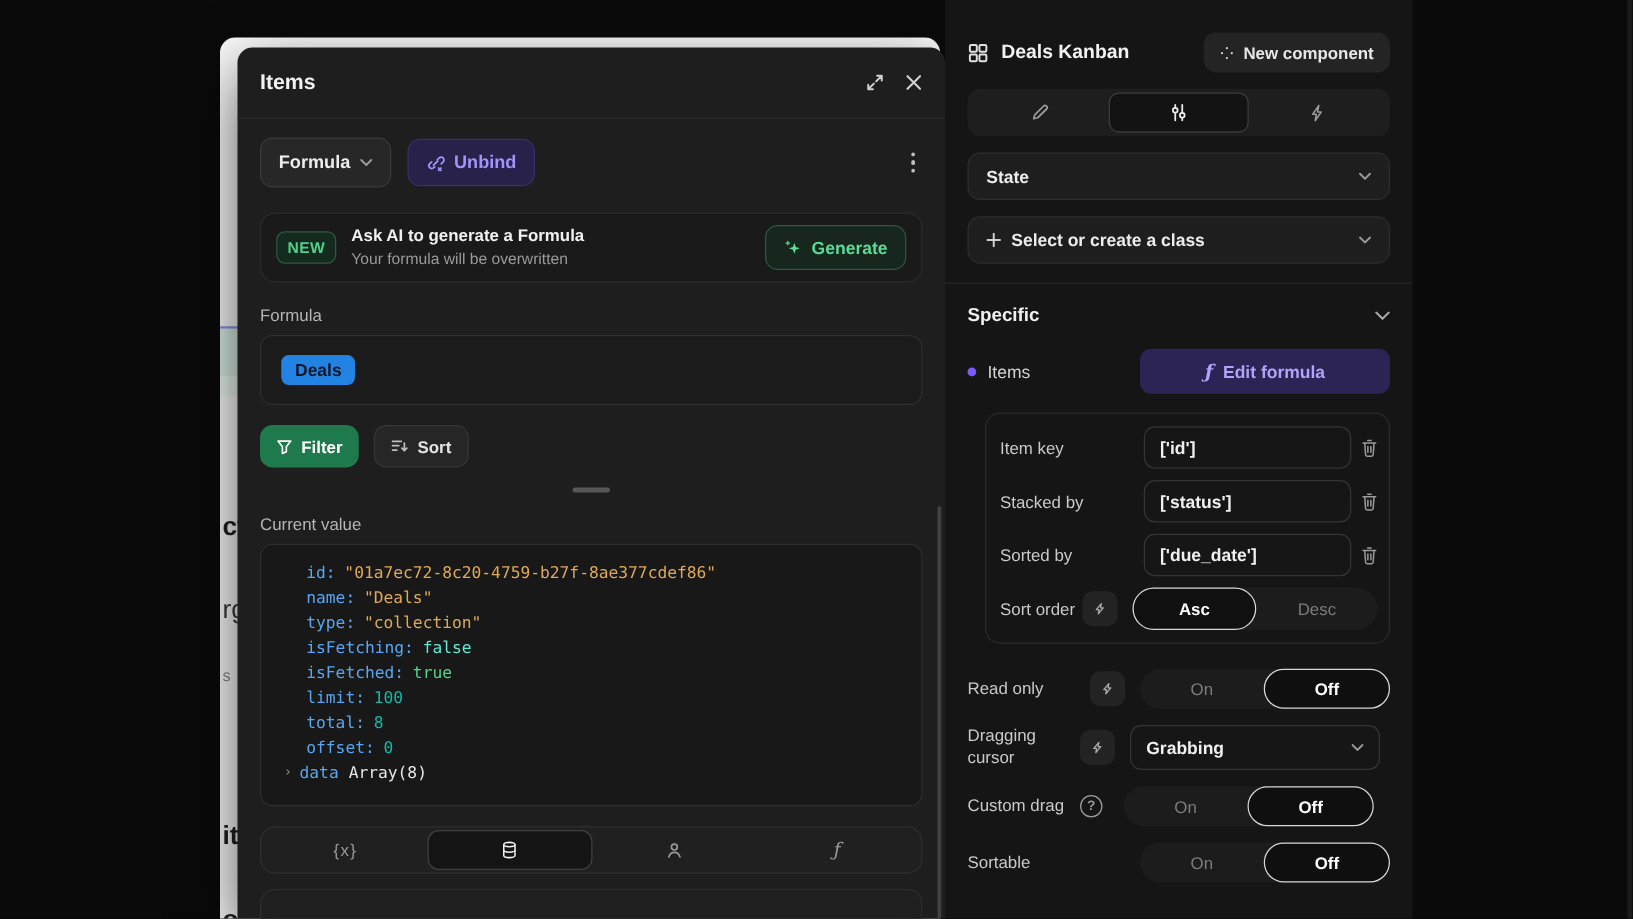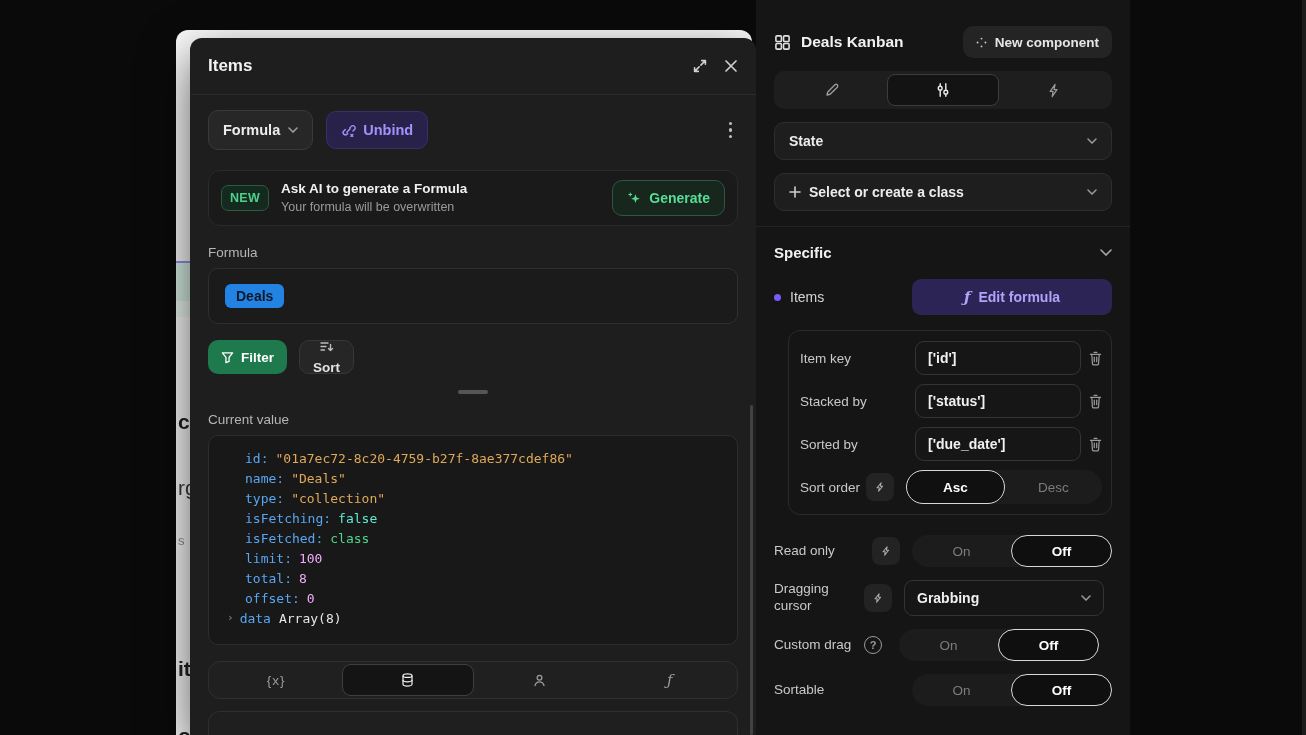--- a/index.html
+++ b/index.html
@@ -35,34 +35,34 @@
   .ai-title { font-size:13.5px; font-weight:700; color:#f0f0f0; }
   .ai-sub { font-size:12.5px; color:#9a9a9a; margin-top:2px; }
   .btn-generate { margin-left:auto; display:flex; align-items:center; gap:7px; background:#17271e; border:1px solid #2d5741; color:#57dd96; font-size:14px; font-weight:700; height:36px; padding:0 14px; border-radius:10px; }
 
   .field-label { margin-top:19px; font-size:13.5px; color:#b5b5b5; }
   .formula-input { margin-top:8px; height:56px; background:#1b1b1b; border:1px solid #2f2f2f; border-radius:10px; display:flex; align-items:center; padding:0 16px; }
   .token { background:#2383e2; color:#0f172a; font-size:14px; font-weight:700; border-radius:6px; padding:4px 11px; }
 
   .row-fs { margin-top:16px; display:flex; gap:12px; }
   .btn-filter { display:flex; align-items:center; gap:7px; background:#1e7a4d; border-radius:10px; height:34px; padding:0 13px; color:#fff; font-size:13.5px; font-weight:700; }
-  .btn-sort { display:flex; align-items:center; gap:7px; background:#262626; border:1px solid #373737; border-radius:10px; height:34px; padding:0 13px; color:#e3e3e3; font-size:13.5px; font-weight:700;flex-direction:column; }
+  .btn-sort { display:flex; align-items:center; gap:7px; background:#262626; border:1px solid #373737; border-radius:10px; height:34px; padding:0 13px; color:#e3e3e3; font-size:13.5px; font-weight:700; }
 
   .drag-handle-wrap { margin-top:16px; display:flex; justify-content:center; }
   .drag-handle { width:30px; height:4px; border-radius:2px; background:#565656; }
 
   .code-panel { margin-top:8px; height:210px; background:#181818; border:1px solid #2d2d2d; border-radius:10px; padding:13px 14px; font-family:"DejaVu Sans Mono",monospace; font-size:13px; line-height:20px; overflow:hidden; }
   .code-row { white-space:nowrap; padding-left:22px; }
   .code-row.expandable { padding-left:4px; display:flex; align-items:center; }
   .c-key { color:#58a6f2; }
   .c-key::after { content:":"; color:#58a6f2; }
   .v-str { color:#dfa959; margin-left:7px; }
   .v-false { color:#5eead4; margin-left:7px; }
   .v-true { color:#4fd689; margin-left:7px; }
-  .v-num { color:#f0abfc; margin-left:7px; }
+  .v-num { color:#14b8a6; margin-left:7px; }
   .v-arr { color:#e6e6e6; margin-left:8px; }
   .c-chev { color:#8f8f8f; font-size:11px; margin-right:6px; transform:translateY(-1px); }
   .code-row.expandable .c-key::after { content:""; }
 
   .modal-tabbar { margin-top:16px; height:38px; background:#202020; border:1px solid #2f2f2f; border-radius:12px; display:flex; align-items:stretch; padding:2px; }
   .mtab { flex:1; display:flex; align-items:center; justify-content:center; color:#9a9a9a; font-size:13px; border-radius:9px; }
   .mtab.selected { background:#141414; border:1px solid #3f3f3f; color:#f0f0f0; }
   .mtab .txt-icon { font-size:13.5px; letter-spacing:1px; }
   .mtab .fn { font-style:italic; font-family:"DejaVu Serif",serif; font-size:15px; }
 
@@ -220,21 +220,21 @@
     <div class="drag-handle-wrap">
       <div class="drag-handle"></div>
     </div>
 
     <div class="field-label" style="margin-top:18px">Current value</div>
     <div class="code-panel">
       <div class="code-row"><span class="c-key">id</span><span class="v-str">"01a7ec72-8c20-4759-b27f-8ae377cdef86"</span></div>
       <div class="code-row"><span class="c-key">name</span><span class="v-str">"Deals"</span></div>
       <div class="code-row"><span class="c-key">type</span><span class="v-str">"collection"</span></div>
       <div class="code-row"><span class="c-key">isFetching</span><span class="v-false">false</span></div>
-      <div class="code-row"><span class="c-key">isFetched</span><span class="v-true">class</span></div>
+      <div class="code-row"><span class="c-key">isFetched</span><span class="v-true">true</span></div>
       <div class="code-row"><span class="c-key">limit</span><span class="v-num">100</span></div>
       <div class="code-row"><span class="c-key">total</span><span class="v-num">8</span></div>
       <div class="code-row"><span class="c-key">offset</span><span class="v-num">0</span></div>
       <div class="code-row expandable">
           <span class="c-chev">›</span>
           <span class="c-key">data</span>
           <span class="v-arr">Array(8)</span>
         </div>
     </div>
 

